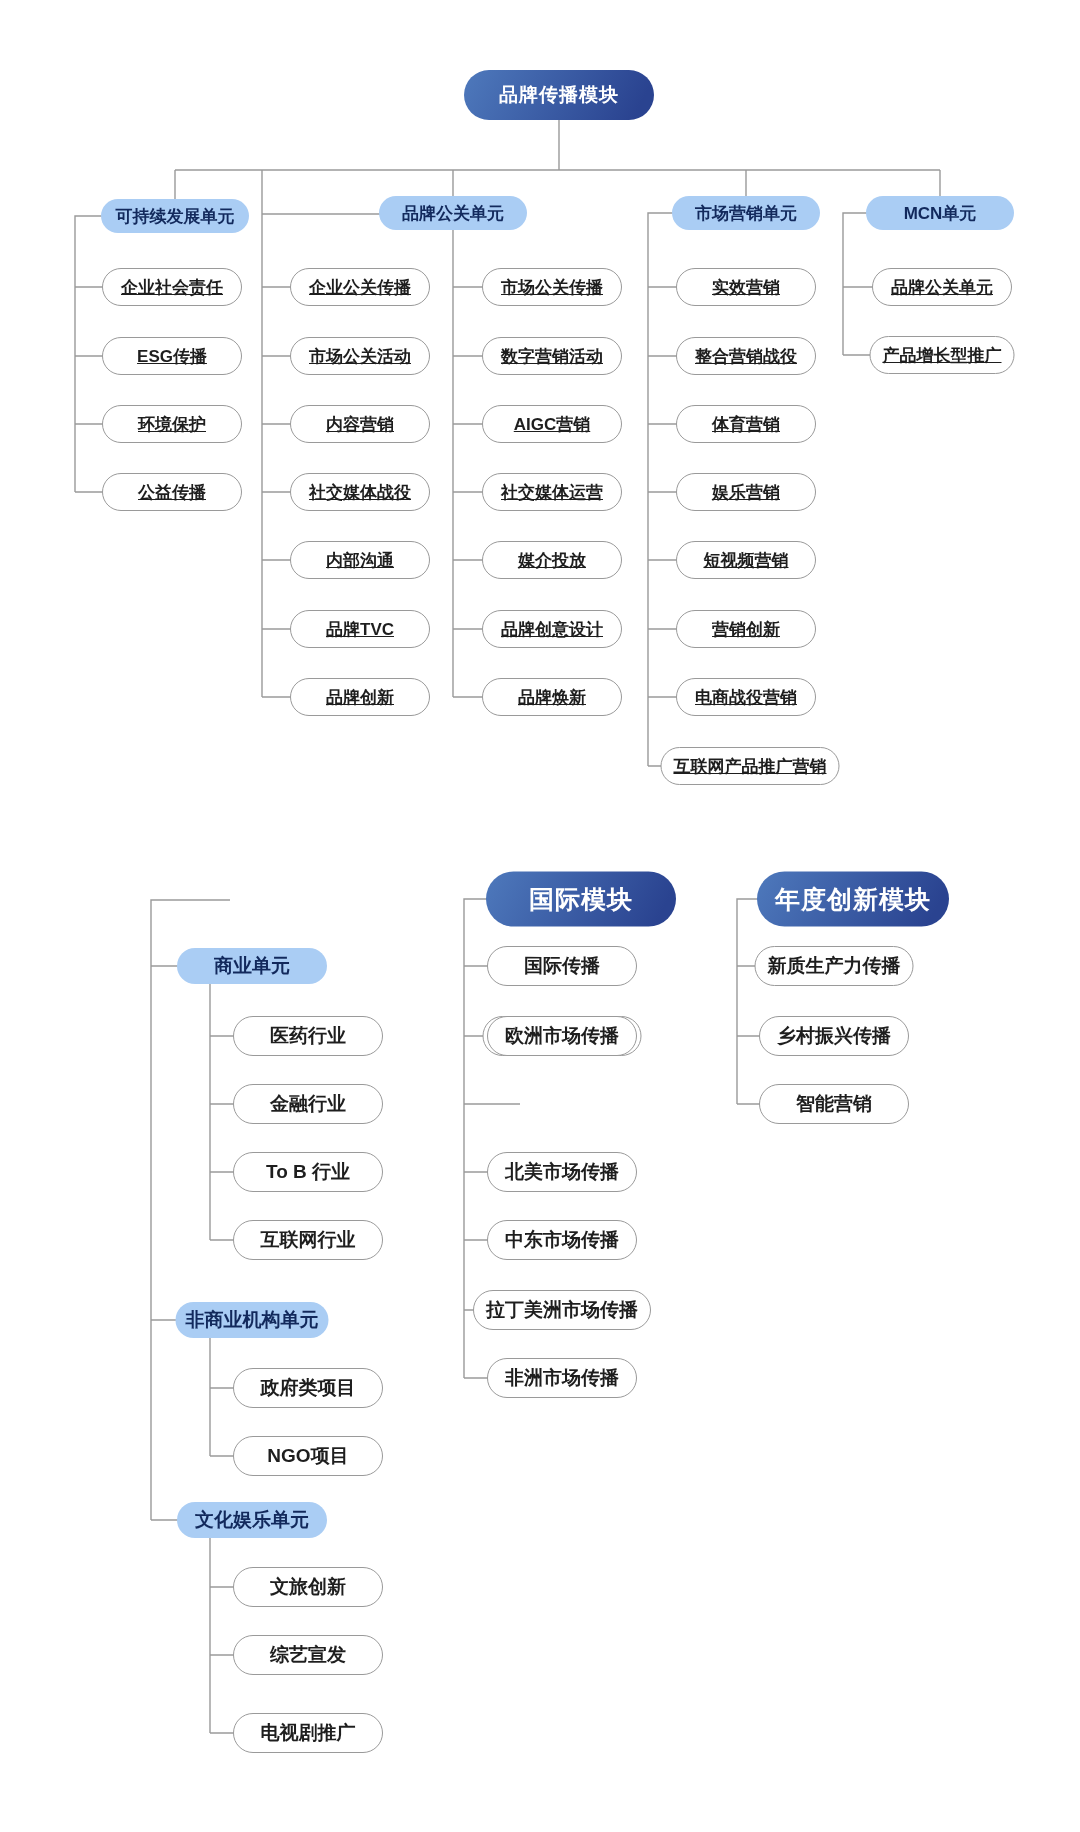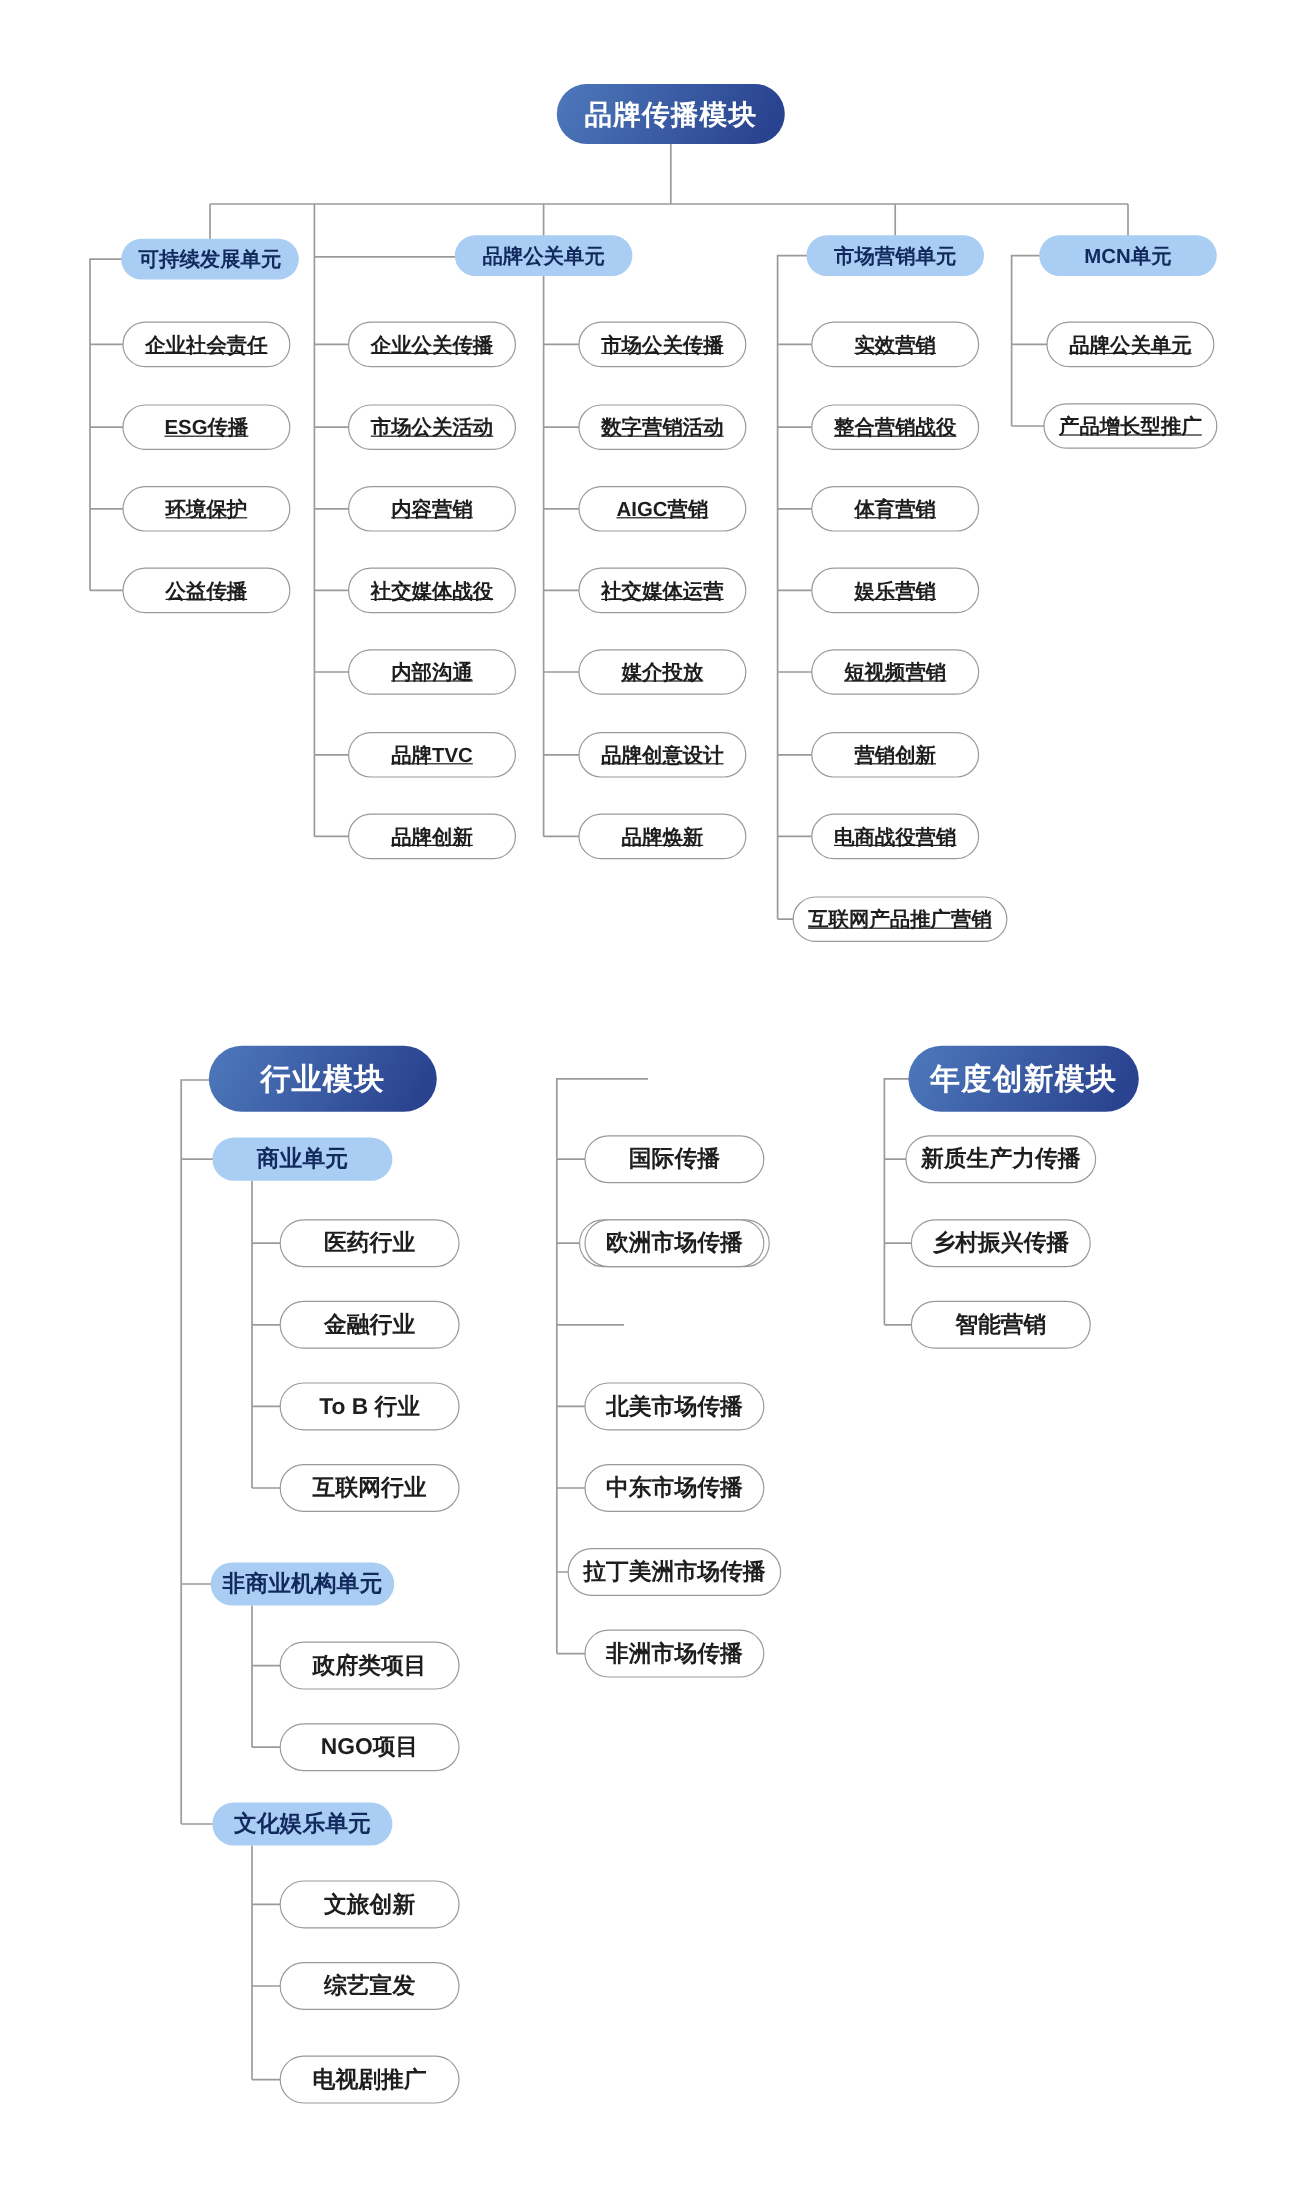--- a/index.html
+++ b/index.html
@@ -8,21 +8,21 @@
     font-family:"Liberation Sans","DejaVu Sans",sans-serif;
   }
   .connectors{position:absolute;left:0;top:0;width:1080px;height:1832px;}
   .node{
     position:absolute;transform:translate(-50%,-50%);
     display:flex;align-items:center;justify-content:center;
     white-space:nowrap;font-weight:bold;box-sizing:border-box;
   }
   .mod{
     height:50px;min-width:190px;padding:0 18px;border-radius:26px;
-    color:#ffffff;font-size:23px;letter-spacing:1px;
+    color:#ffffff;font-size:19px;letter-spacing:1px;
     background:linear-gradient(118deg,var(--module-blue-start,#4e79bc) 0%,var(--module-blue-end,#2a4390) 90%);
   }
   .mod-b{height:55px;font-size:25px;border-radius:28px;}
   .unit-t,.unit-b{background:var(--unit-blue,#aacdf4);color:var(--unit-text,#12295c);}
   .unit-t{height:34px;min-width:148px;padding:0 10px;border-radius:17px;font-size:17px;}
   .unit-b{height:36px;min-width:150px;padding:0 10px;border-radius:18px;font-size:19px;}
   .leaf-t,.leaf-b{background:#ffffff;border:1.5px solid var(--leaf-border,#9a9a9a);color:#1e1e1e;padding:0 12px;}
   .leaf-t{height:38px;min-width:140px;border-radius:19px;font-size:17px;text-decoration:underline;}
   .leaf-b{height:40px;min-width:150px;border-radius:20px;font-size:19px;text-align:right;}
 </style>
@@ -78,37 +78,37 @@
   <div class="node leaf-t" style="left:746px;top:492px">娱乐营销</div>
   <div class="node leaf-t" style="left:746px;top:560px">短视频营销</div>
   <div class="node leaf-t" style="left:746px;top:629px">营销创新</div>
   <div class="node leaf-t" style="left:746px;top:697px">电商战役营销</div>
   <div class="node leaf-t" style="left:750px;top:766px">互联网产品推广营销</div>
 
   <div class="node unit-t" style="left:940px;top:213px">MCN单元</div>
   <div class="node leaf-t" style="left:942px;top:287px">品牌公关单元</div>
   <div class="node leaf-t" style="left:942px;top:355px">产品增长型推广</div>
 
-  <div class="node mod mod-b" style="left:269px;top:899px">行业模块</div>
 
   <div class="node unit-b" style="left:252px;top:966px">商业单元</div>
   <div class="node leaf-b" style="left:308px;top:1036px">医药行业</div>
   <div class="node leaf-b" style="left:308px;top:1104px">金融行业</div>
   <div class="node leaf-b" style="left:308px;top:1172px">To B 行业</div>
   <div class="node leaf-b" style="left:308px;top:1240px">互联网行业</div>
 
   <div class="node unit-b" style="left:252px;top:1320px">非商业机构单元</div>
   <div class="node leaf-b" style="left:308px;top:1388px">政府类项目</div>
   <div class="node leaf-b" style="left:308px;top:1456px">NGO项目</div>
 
   <div class="node unit-b" style="left:252px;top:1520px">文化娱乐单元</div>
   <div class="node leaf-b" style="left:308px;top:1587px">文旅创新</div>
   <div class="node leaf-b" style="left:308px;top:1655px">综艺宣发</div>
   <div class="node leaf-b" style="left:308px;top:1733px">电视剧推广</div>
 
+  <div class="node mod mod-b" style="left:581px;top:899px">国际模块</div>
   <div class="node leaf-b" style="left:562px;top:966px">国际传播</div>
   <div class="node leaf-b" style="left:562px;top:1036px">东南亚市场传播</div>
   <div class="node leaf-b" style="left:562px;top:1036px">欧洲市场传播</div>
   <div class="node leaf-b" style="left:562px;top:1172px">北美市场传播</div>
   <div class="node leaf-b" style="left:562px;top:1240px">中东市场传播</div>
   <div class="node leaf-b" style="left:562px;top:1310px">拉丁美洲市场传播</div>
   <div class="node leaf-b" style="left:562px;top:1378px">非洲市场传播</div>
 
   <div class="node mod mod-b" style="left:853px;top:899px">年度创新模块</div>
   <div class="node leaf-b" style="left:834px;top:966px">新质生产力传播</div>

